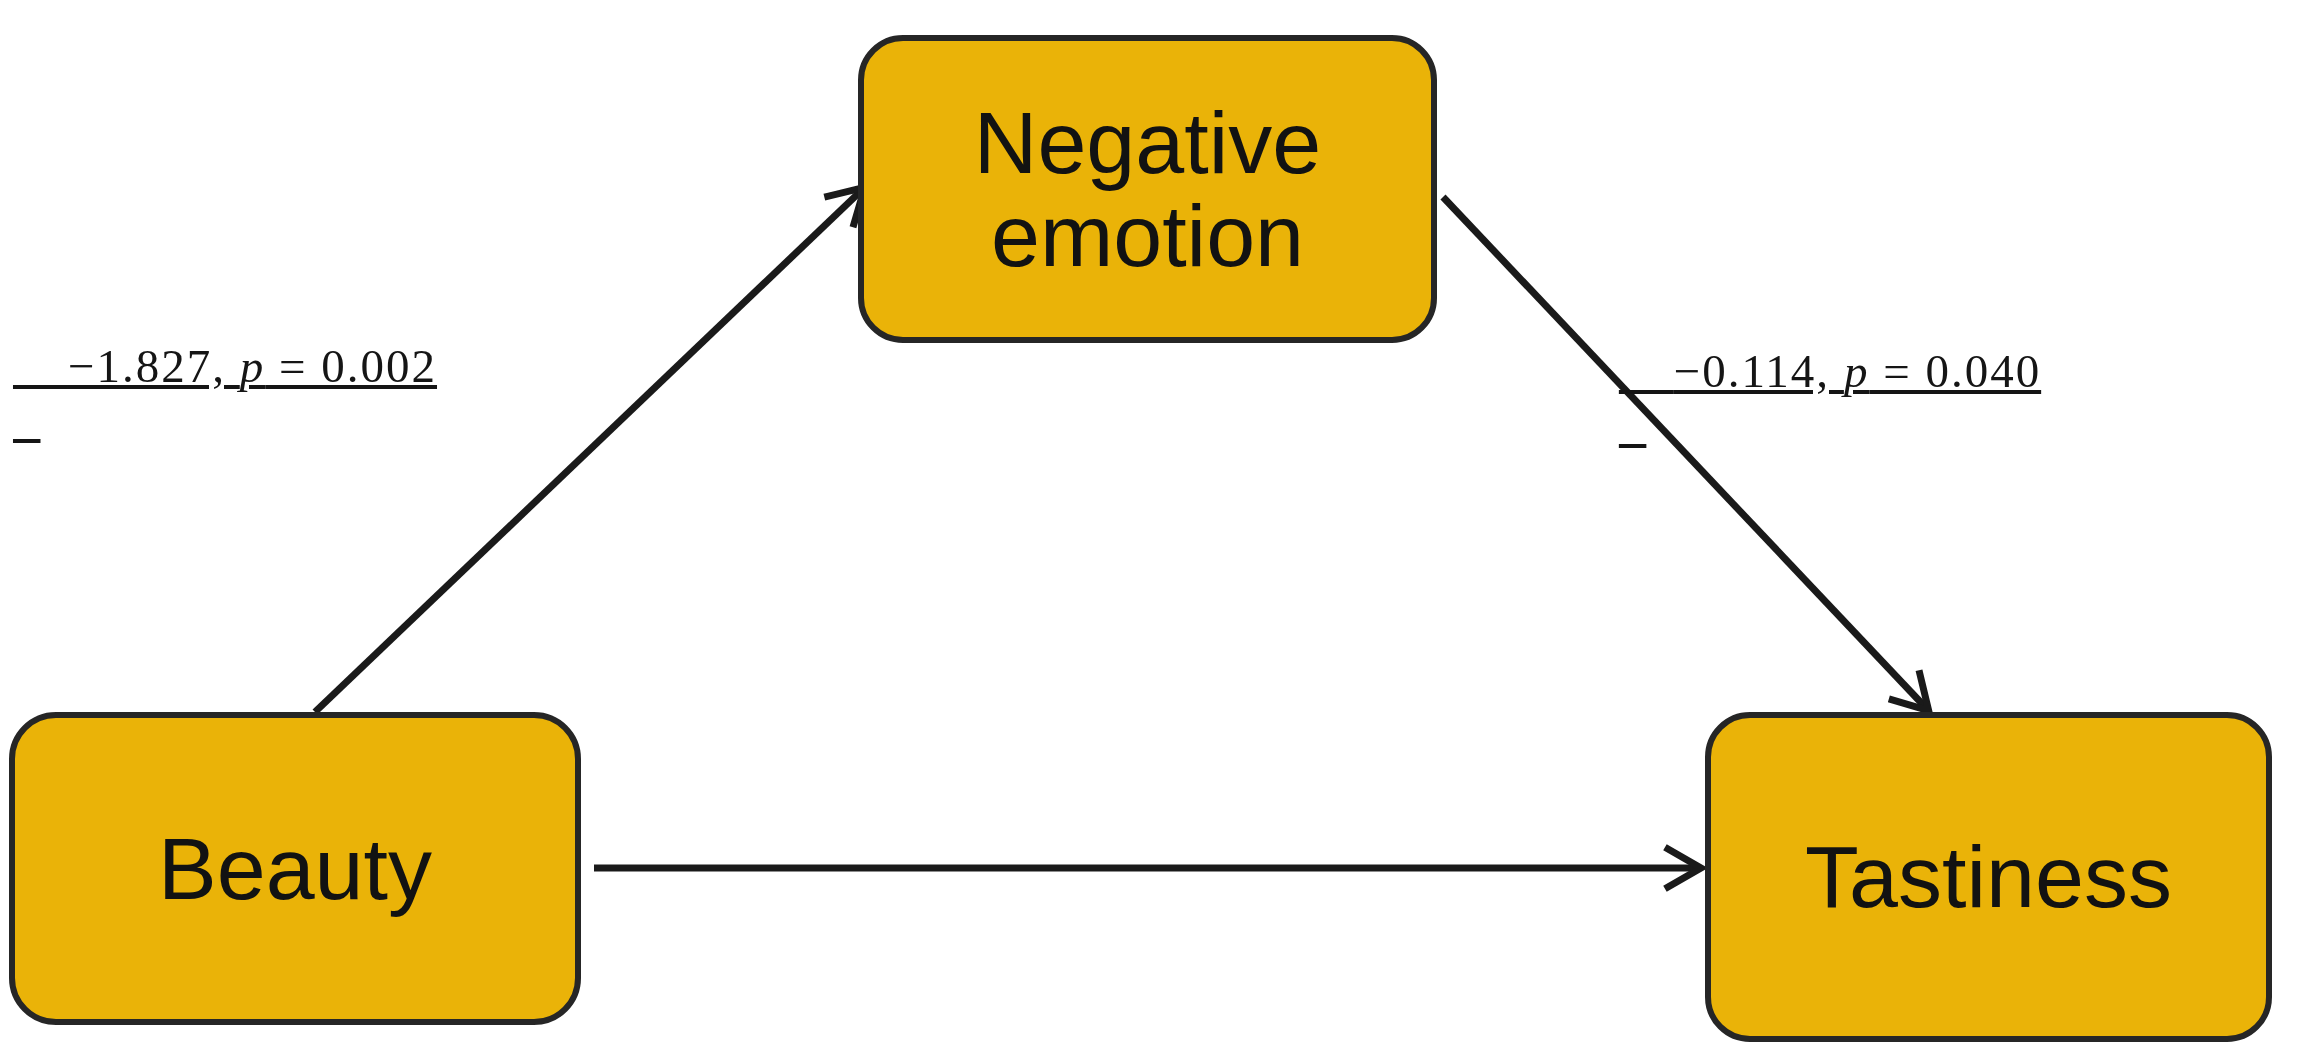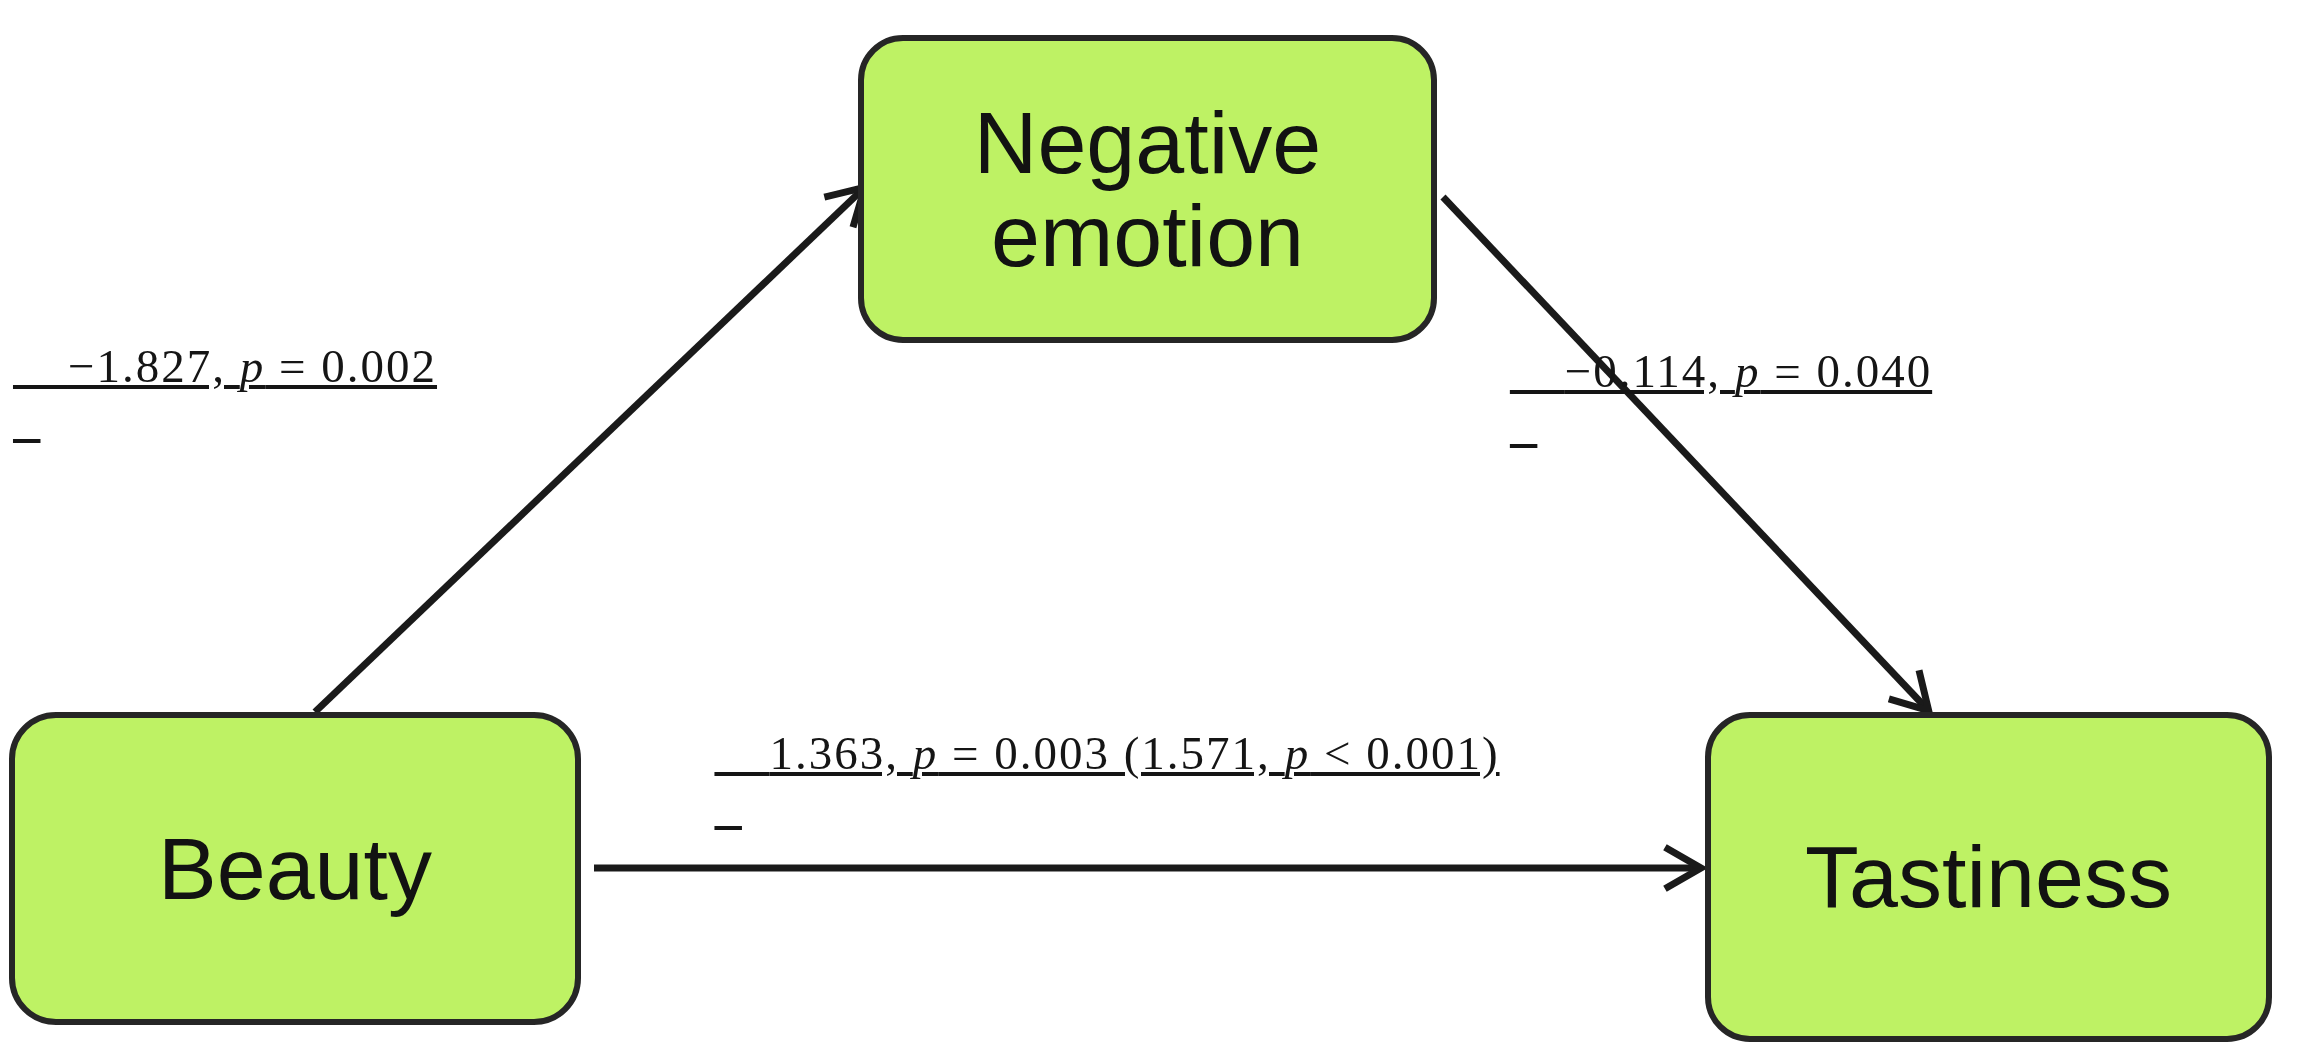--- a/index.html
+++ b/index.html
@@ -16,21 +16,21 @@
     font-family: "Liberation Sans", sans-serif;
   }
   #arrow-layer {
     position: absolute;
     left: 0; top: 0;
     width: 2300px; height: 1056px;
   }
   .node {
     position: absolute;
     box-sizing: border-box;
-    background: #bef264;
+    background: #eab308;
     border: 6px solid #262626;
     display: flex;
     align-items: center;
     justify-content: center;
     text-align: center;
   }
   .node-label {
     font-family: "Liberation Sans", sans-serif;
     font-size: 88px;
     line-height: 1.06;
@@ -61,21 +61,21 @@
     letter-spacing: 2px;
     color: #151515;
     white-space: pre;
     text-decoration: underline;
   }
   .path-label i {
     font-family: "Liberation Serif", serif;
     font-style: italic;
   }
   #label-a { left: 225px;  top: 366px; }
-  #label-b { left: 1721px; top: 371px; }
+  #label-b { left: 1830px; top: 371px; }
   #label-c { left: 1107px; top: 753px; }
 </style>
 </head>
 <body>
 
 <div id="canvas">
 
   <svg id="arrow-layer" viewBox="0 0 2300 1056" xmlns="http://www.w3.org/2000/svg">
     <defs>
       <marker id="ah" viewBox="-44 -26 52 52" markerWidth="52" markerHeight="52" refX="-1" refY="0" orient="auto" markerUnits="userSpaceOnUse">
@@ -103,17 +103,14 @@
   </div>
 
   <div class="path-label" id="label-a">
     <span>−1.827, </span><i>p</i><span> = 0.002</span>
   </div>
 
   <div class="path-label" id="label-b">
     <span>−0.114, </span><i>p</i><span> = 0.040</span>
   </div>
 
-  <div class="path-label" id="label-c">
-    <span>1.363, </span><i>p</i><span> = 0.003 (1.571, </span><i>p</i><span> &lt; 0.001)</span>
-  </div>
 
 </div>
 
 </body></html>

